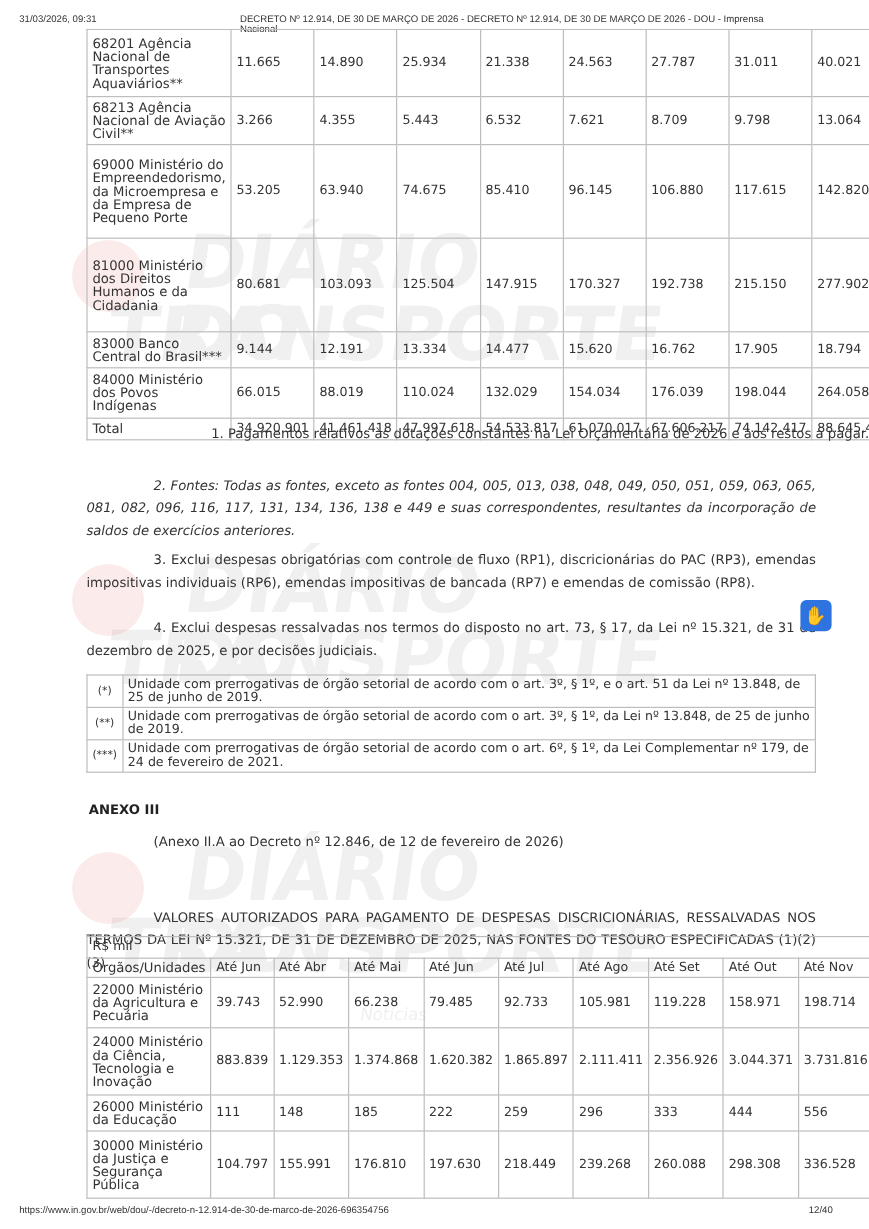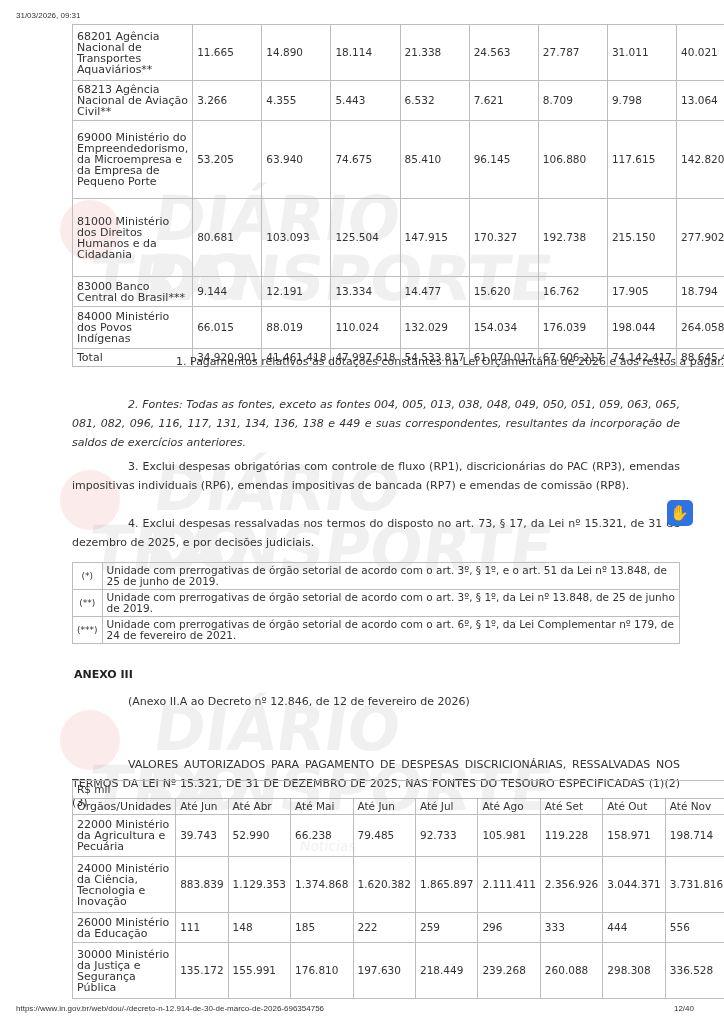--- a/index.html
+++ b/index.html
@@ -36,20 +36,21 @@
   .t2 td.rsmil { padding:3px 4px; }
   .t2 td.org { width:96px; }
 
   .libras { position:absolute; left:667px; top:500px; width:26px; height:26px; border-radius:5px; background:#2f73e0; color:#fff; font-size:15px; text-align:center; line-height:26px; cursor:pointer; }
 </style>
 </head>
 <body>
 
 <div class="print-header">
   <span class="date">31/03/2026, 09:31</span>
+  <span class="title">DECRETO Nº 12.914, DE 30 DE MARÇO DE 2026 - DECRETO Nº 12.914, DE 30 DE MARÇO DE 2026 - DOU - Imprensa Nacional</span>
 </div>
 
 <div class="watermark">
   <div class="wm-text" style="left:150px;top:190px;font-size:62px;">DIÁRIO DO</div>
   <div class="wm-text" style="left:90px;top:250px;font-size:62px;">TRANSPORTE</div>
   <div class="wm-text" style="left:150px;top:460px;font-size:62px;">DIÁRIO DO</div>
   <div class="wm-text" style="left:90px;top:520px;font-size:62px;">TRANSPORTE</div>
   <div class="wm-text" style="left:150px;top:700px;font-size:62px;">DIÁRIO DO</div>
   <div class="wm-text" style="left:90px;top:760px;font-size:62px;">TRANSPORTE</div>
   <div class="wm-text" style="left:300px;top:840px;font-size:14px;font-weight:normal;">Notícias</div>
@@ -57,21 +58,21 @@
 <div class="wm-circle" style="left:60px;top:200px;width:60px;height:60px;"></div>
 <div class="wm-circle" style="left:60px;top:470px;width:60px;height:60px;"></div>
 <div class="wm-circle" style="left:60px;top:710px;width:60px;height:60px;"></div>
 
 <table class="grid t1">
   <tbody id="t1body">
       <tr style="height: 56px;">
         <td class="org">68201 Agência Nacional de Transportes Aquaviários**</td>
         <td class="num">11.665</td>
         <td class="num">14.890</td>
-        <td class="num">18.114</td>
+        <td class="num">25.934</td>
         <td class="num">21.338</td>
         <td class="num">24.563</td>
         <td class="num">27.787</td>
         <td class="num">31.011</td>
         <td class="num">40.021</td>
       </tr>
       <tr style="height: 40px;">
         <td class="org">68213 Agência Nacional de Aviação Civil**</td>
         <td class="num">3.266</td>
         <td class="num">4.355</td>
@@ -218,21 +219,21 @@
         <td class="num">185</td>
         <td class="num">222</td>
         <td class="num">259</td>
         <td class="num">296</td>
         <td class="num">333</td>
         <td class="num">444</td>
         <td class="num">556</td>
       </tr>
       <tr style="height: 56px;">
         <td class="org">30000 Ministério da Justiça e Segurança Pública</td>
-        <td class="num">135.172</td>
+        <td class="num">104.797</td>
         <td class="num">155.991</td>
         <td class="num">176.810</td>
         <td class="num">197.630</td>
         <td class="num">218.449</td>
         <td class="num">239.268</td>
         <td class="num">260.088</td>
         <td class="num">298.308</td>
         <td class="num">336.528</td>
       </tr>
     </tbody>

